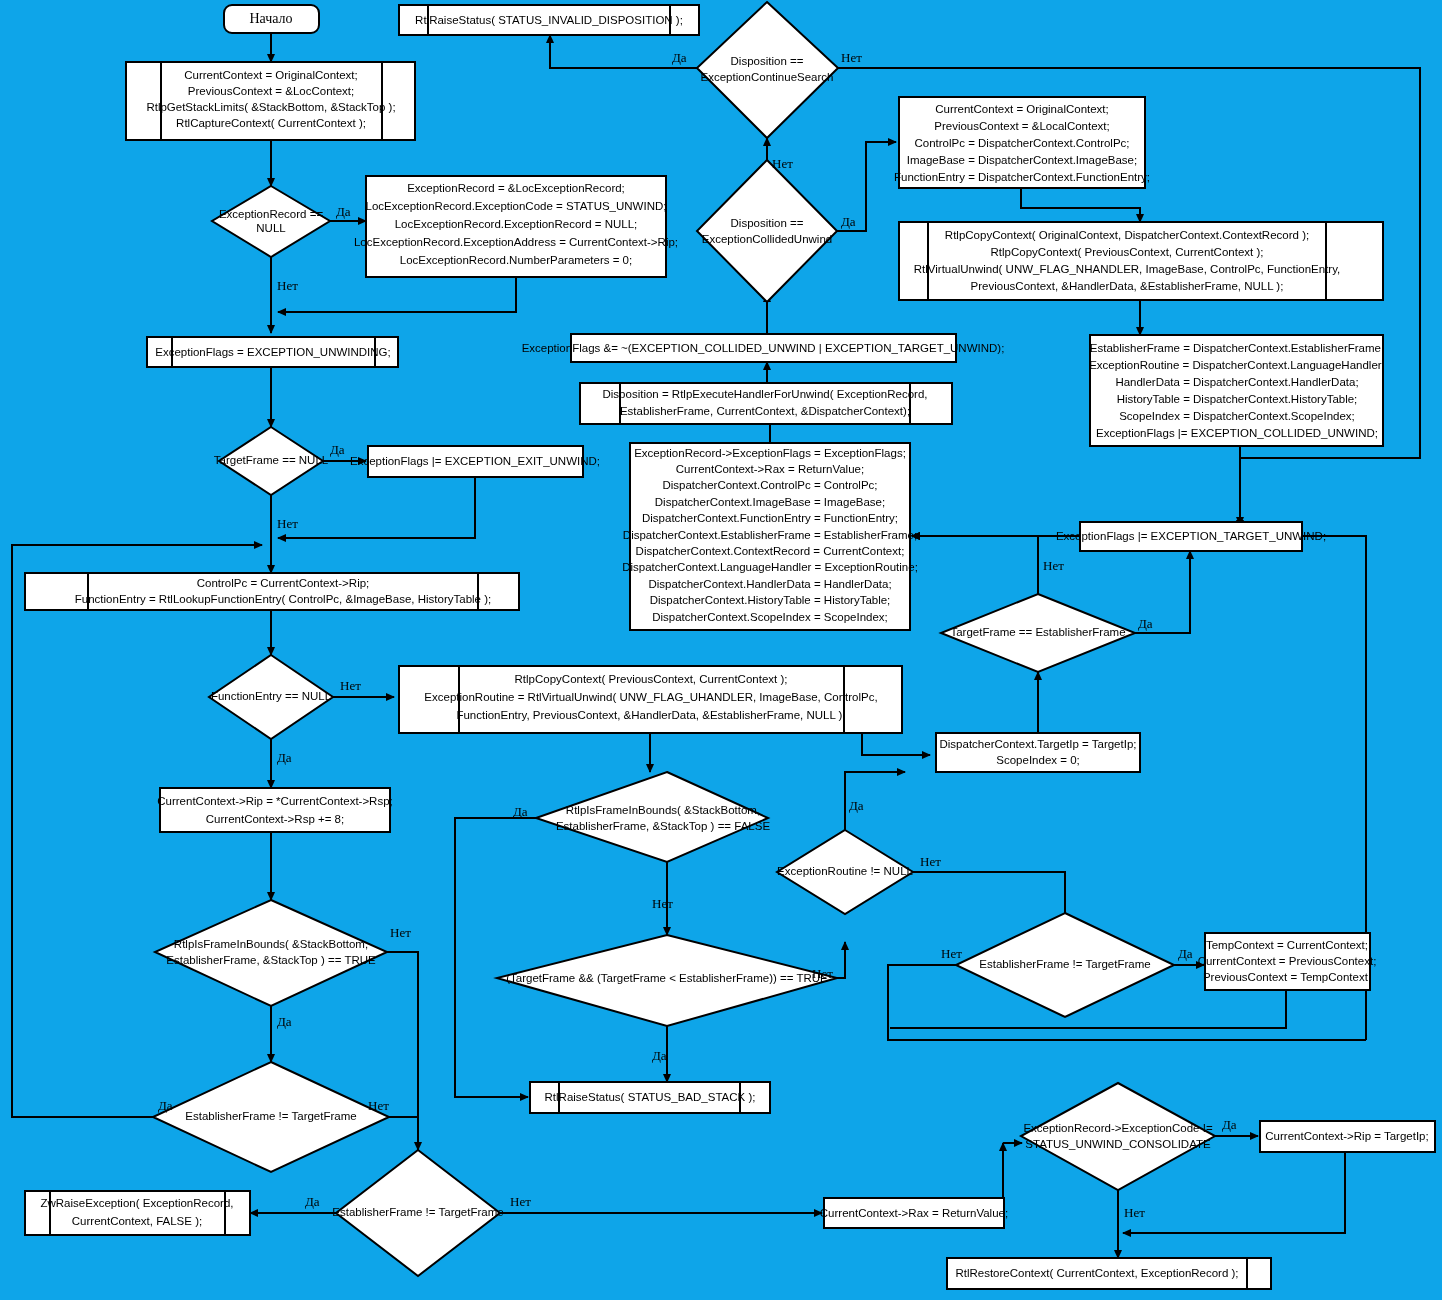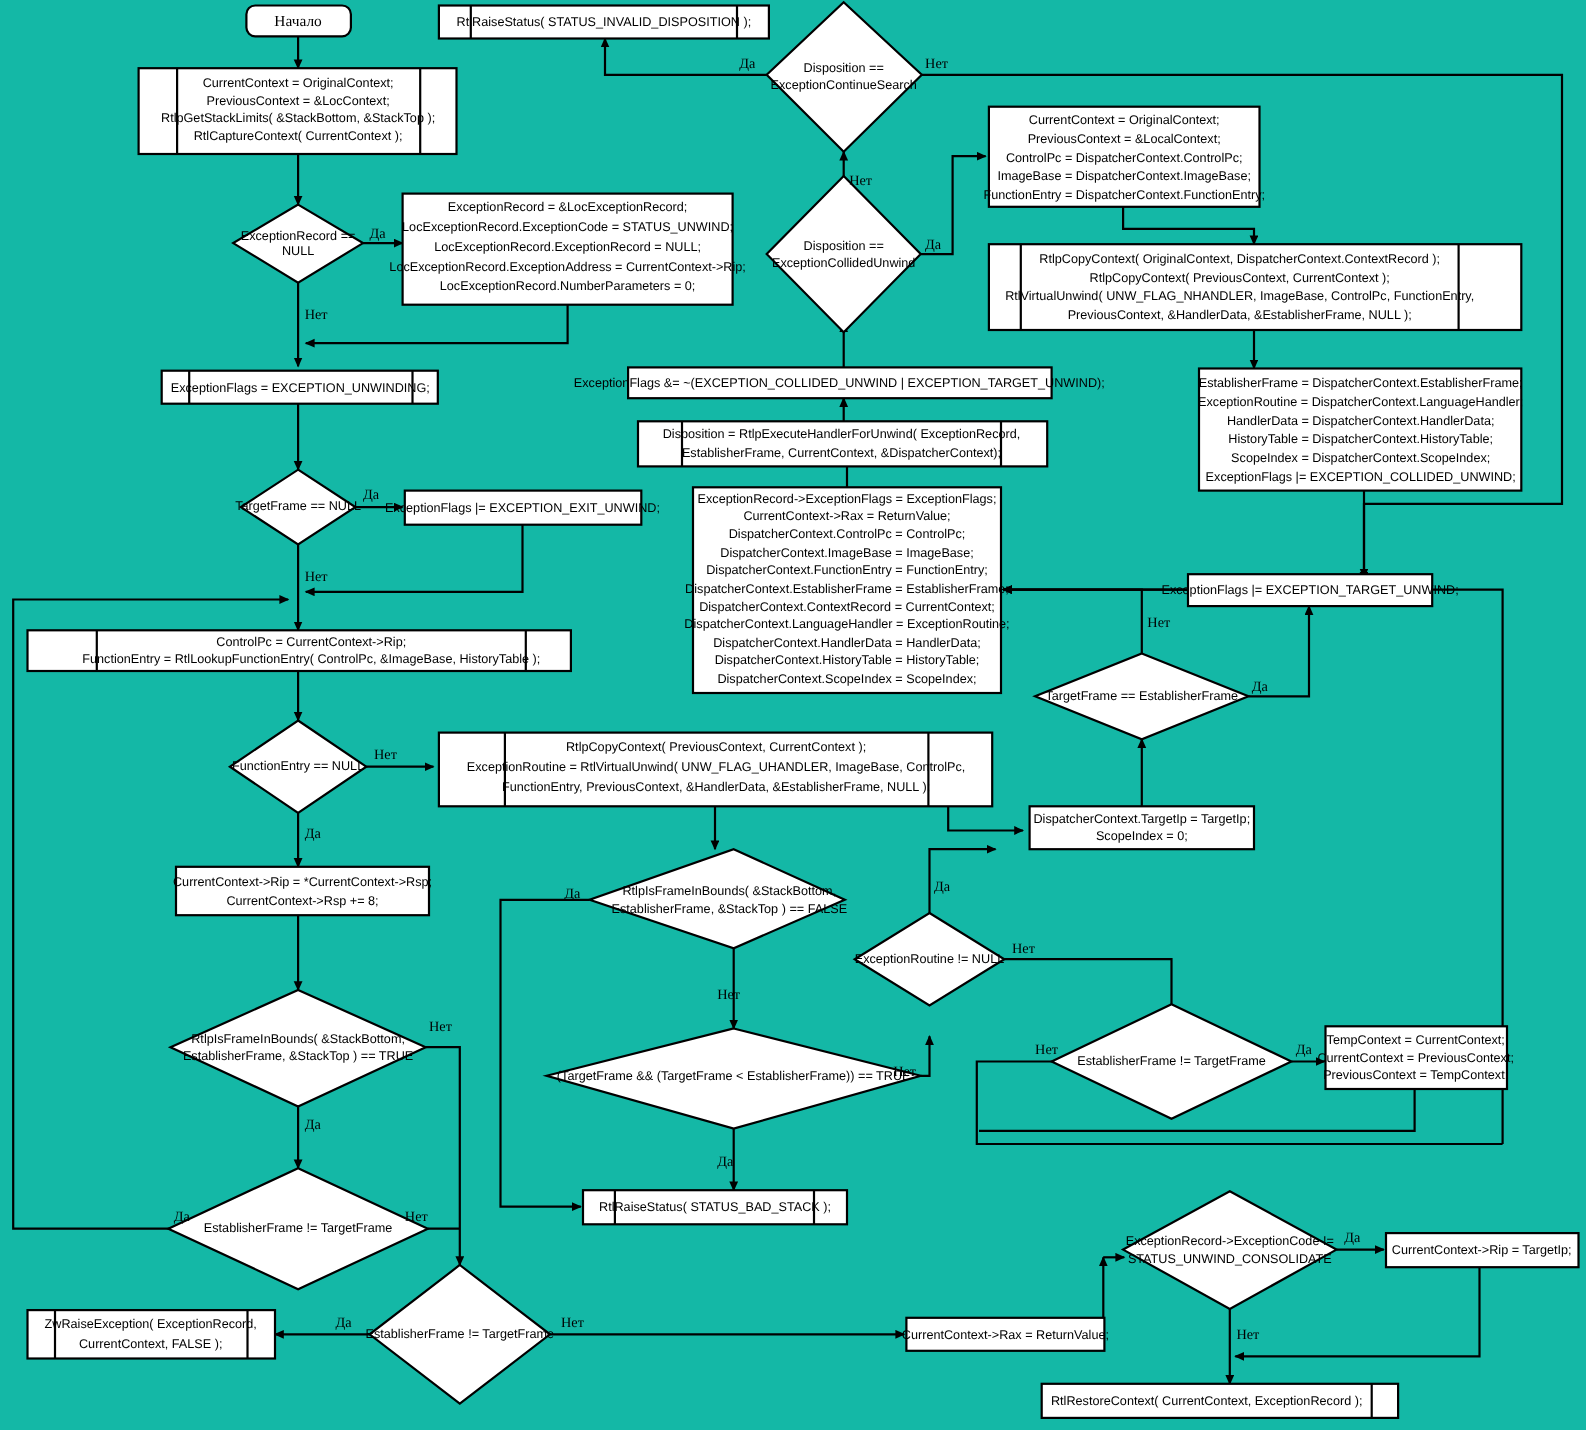--- a/index.html
+++ b/index.html
@@ -7,21 +7,21 @@
     padding: 0;
     background: #ffffff;
   }
   body {
     font-family: "Liberation Sans", sans-serif;
   }
   #chart-root {
     position: relative;
     width: 1442px;
     height: 1300px;
-    background: #14b8a6;
+    background: #0ea5e9;
     overflow: hidden;
   }
   svg#flow {
     display: block;
     width: 1442px;
     height: 1300px;
   }
   .shape-box {
     fill: #ffffff;
     stroke: #000000;

